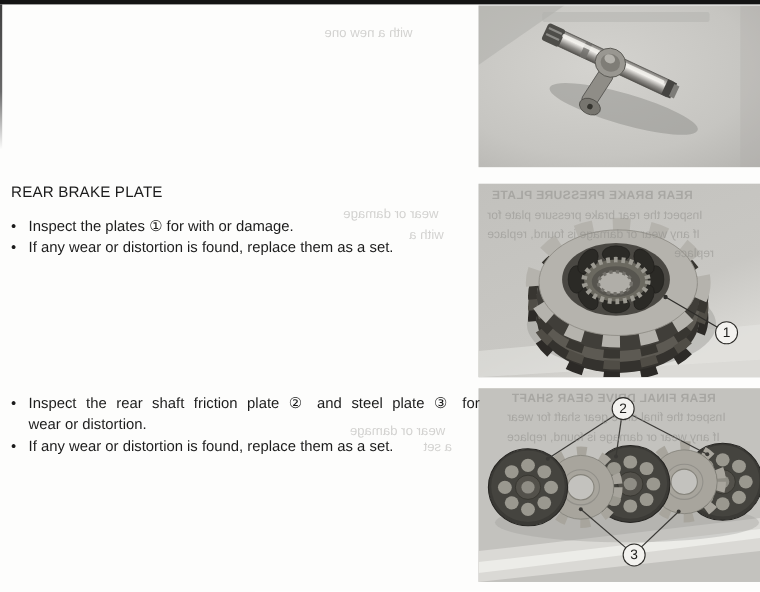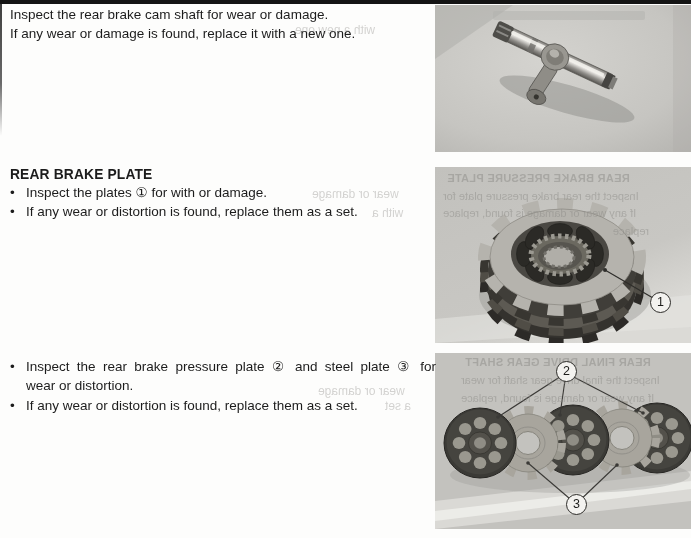--- a/index.html
+++ b/index.html
@@ -8,21 +8,21 @@
     background:#fdfdfc; font-family:"Liberation Sans", sans-serif; color:#1c1c1c;
   }
   .topbar { position:absolute; left:0; top:0; width:691px; height:4px; background:#141414; }
   .left-edge { position:absolute; left:0; top:4px; width:2px; height:132px;
     background:linear-gradient(#3f3f3f 0%, #6a6a6a 60%, rgba(120,120,120,0) 100%); }
 
   .txt { font-size:13.5px; line-height:18.8px; }
   .s1 { position:absolute; left:10px; top:6px; width:422px; z-index:2; }
   .s2 { position:absolute; left:10px; top:166px; width:426px; z-index:2; }
   .s3 { position:absolute; left:10px; top:357px; width:426px; z-index:2; }
-  .heading { font-weight:bold; font-size:13.8px; line-height:17px; margin-bottom:0; letter-spacing:.15px; }
+  .heading { font-weight:normal; font-size:13.8px; line-height:17px; margin-bottom:13px; letter-spacing:.15px; }
   .brow { display:flex; font-size:13.5px; line-height:19.3px; }
   .brow .marker { flex:0 0 16px; }
   .brow .btext { flex:1; }
   .jline { text-align:justify; text-align-last:justify; }
 
   .ghost { position:absolute; transform:scaleX(-1); white-space:nowrap; pointer-events:none;
     color:#bdbcba; opacity:.65; font-size:12px; z-index:1; }
   .photo-ghost { color:#8d8c88; opacity:.5; font-size:11px; z-index:1; }
   .photo-ghost.gbold { font-weight:bold; letter-spacing:.3px; }
 
@@ -37,45 +37,41 @@
     font-size:12.5px; line-height:19px; text-align:center; z-index:3; }
 </style>
 </head>
 <body>
 
 <div class="page">
 
   <div class="topbar"></div>
   <div class="left-edge"></div>
 
-  <div class="s1 txt">
-    <div>Inspect the rear brake cam shaft for wear or damage.</div>
-    <div>If any wear or damage is found, replace it with a new one.</div>
-  </div>
   <span class="ghost" style="left:295px; top:23px;">with a new one</span>
 
   <div class="s2">
     <div class="heading">REAR BRAKE PLATE</div>
     <div class="brow">
       <span class="marker">•</span>
       <span class="btext">Inspect the plates ① for with or damage.</span>
     </div>
     <div class="brow">
       <span class="marker">•</span>
       <span class="btext">If any wear or distortion is found, replace them as a set.</span>
     </div>
   </div>
   <span class="ghost" style="left:312px; top:187px;">wear or damage</span>
   <span class="ghost" style="left:372px; top:206px;">with a</span>
 
   <div class="s3">
     <div class="brow">
       <span class="marker">•</span>
       <span class="btext">
-        <span class="jline" style="display:block;">Inspect the rear brake pressure plate ② and steel plate ③ for</span>
+        <span class="jline" style="display:block;">Inspect the rear shaft friction plate ② and steel plate ③ for</span>
         <span style="display:block;">wear or distortion.</span>
       </span>
     </div>
     <div class="brow">
       <span class="marker">•</span>
       <span class="btext">If any wear or distortion is found, replace them as a set.</span>
     </div>
   </div>
   <span class="ghost" style="left:318px; top:384px;">wear or damage</span>
   <span class="ghost" style="left:385px; top:399px;">a set</span>

